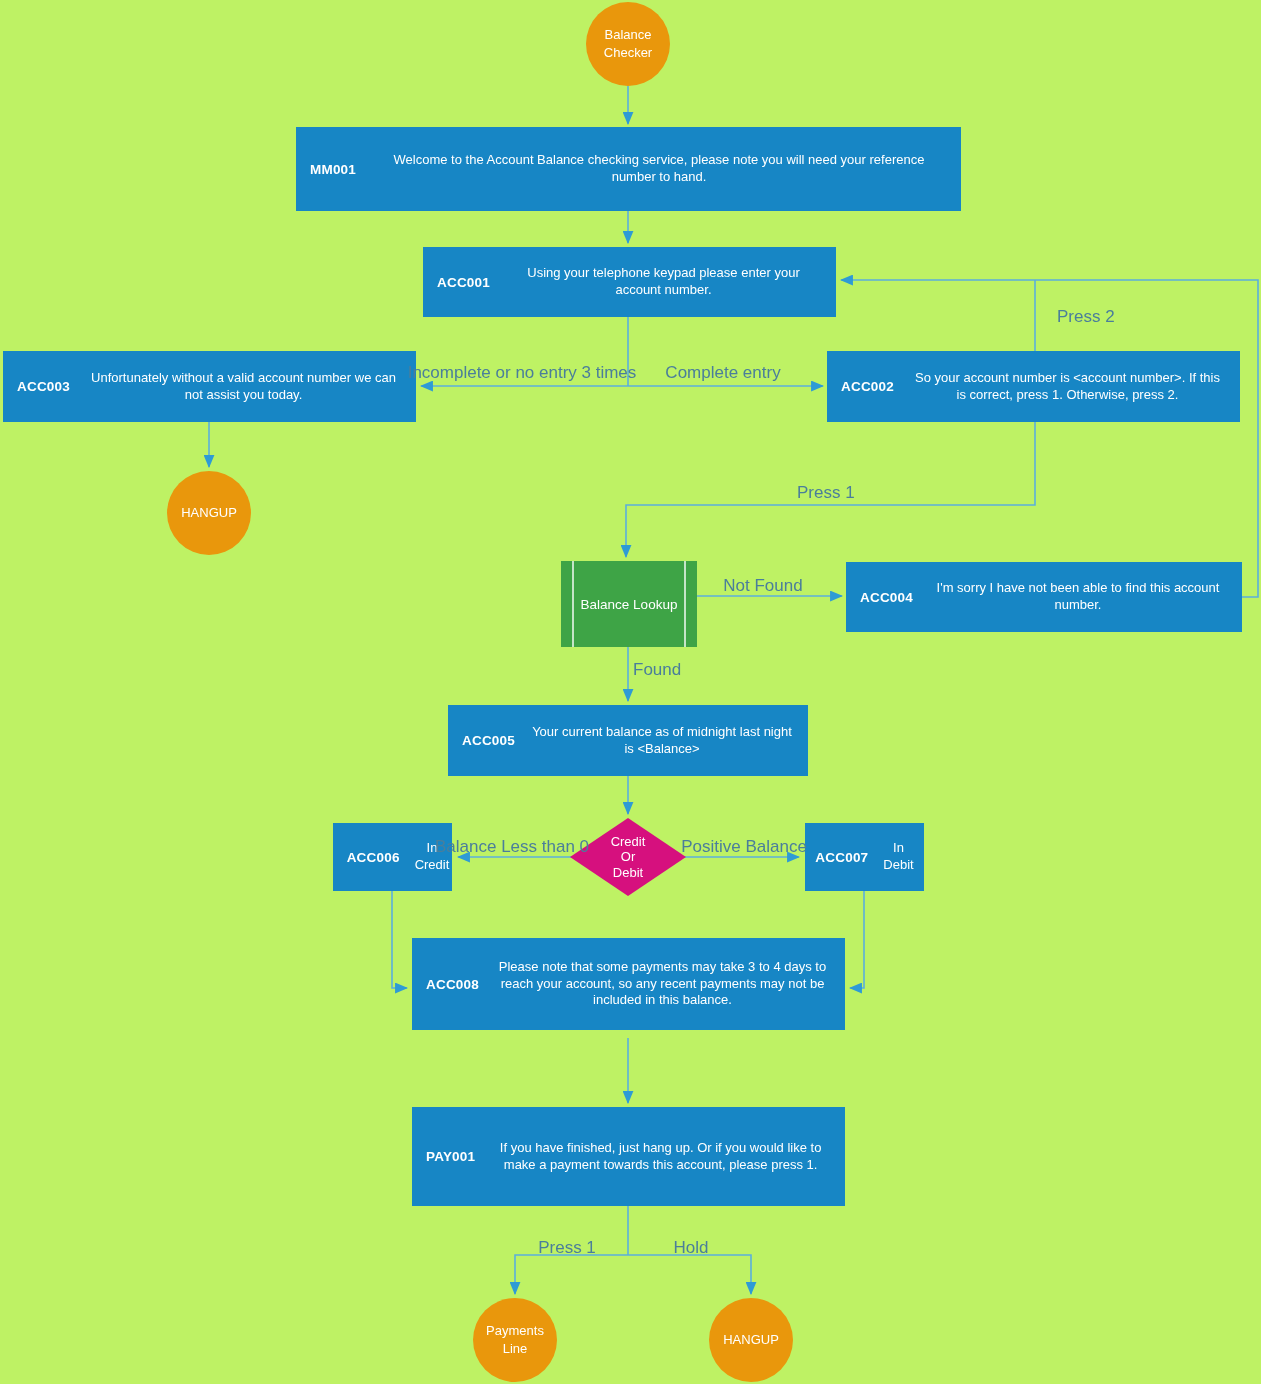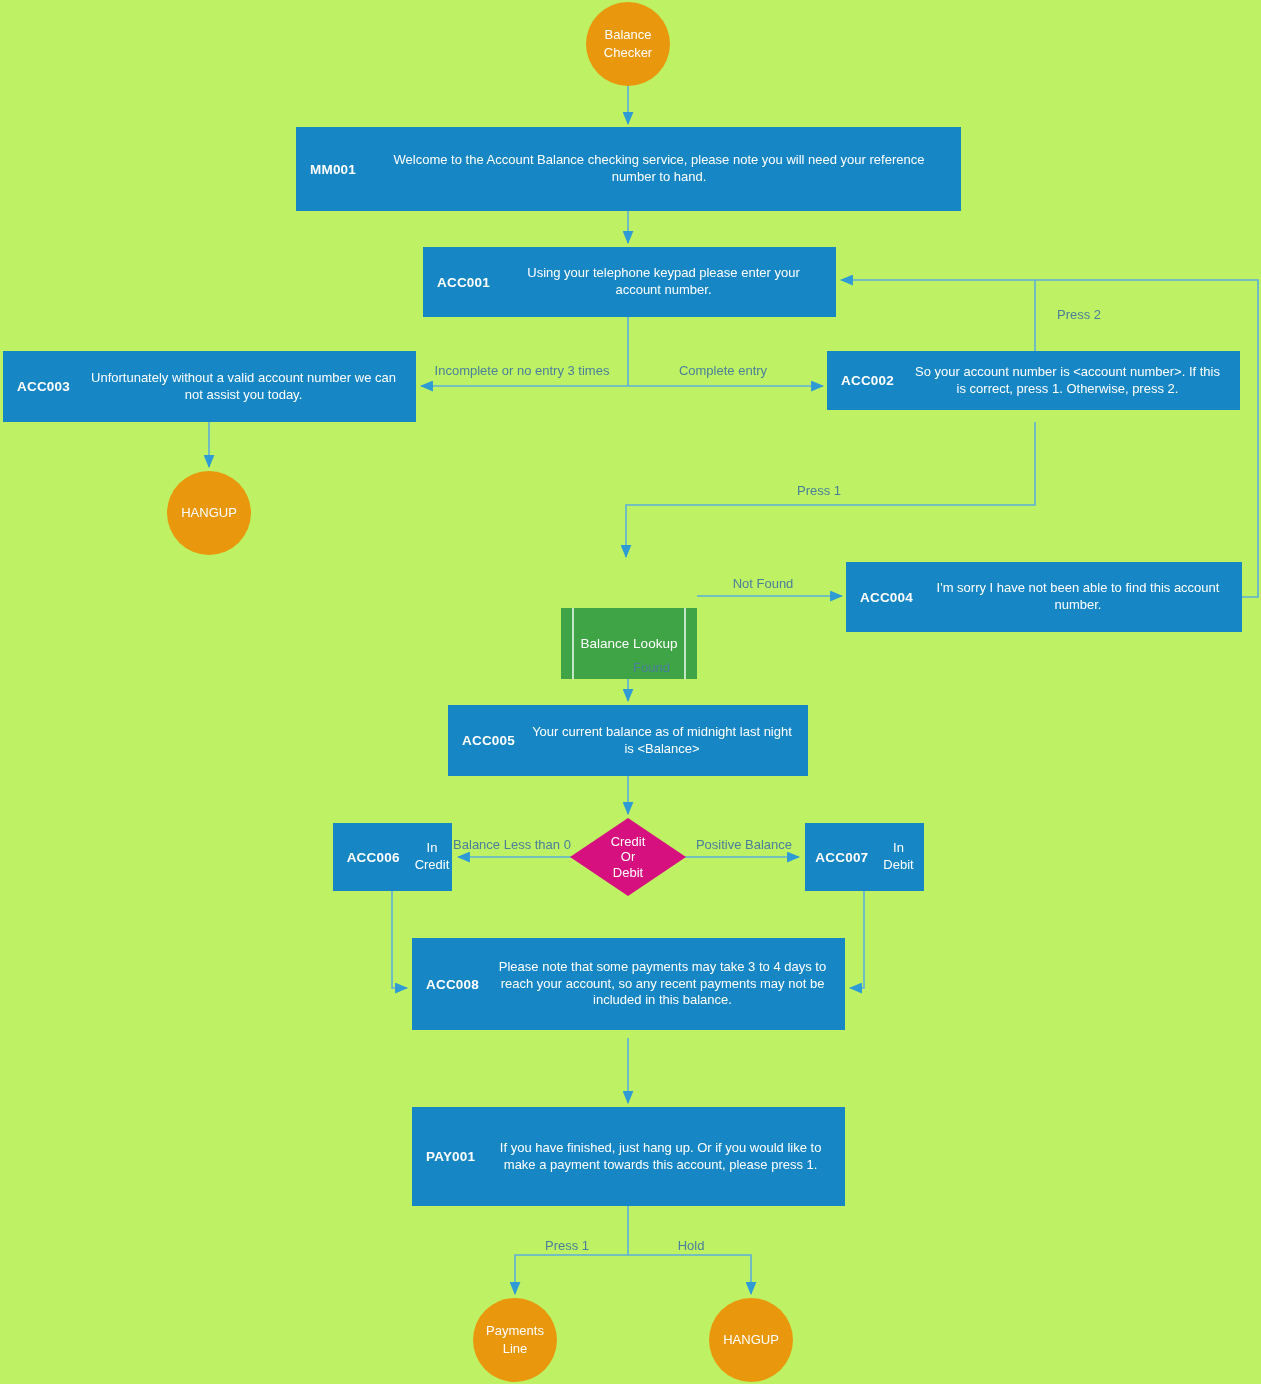--- a/index.html
+++ b/index.html
@@ -63,21 +63,21 @@
     display: flex;
     align-items: center;
     justify-content: center;
     text-align: center;
     font-size: 13px;
     line-height: 1.2;
     white-space: pre-line;
   }
   .edge-label {
     position: absolute;
-    font-size: 13px;
+    font-size: 17px;
     color: #4A7E9B;
     white-space: nowrap;
   }
   .centered { transform: translateX(-50%); }
 </style>
 </head>
 <body>
 
 <div class="canvas">
 
@@ -120,28 +120,28 @@
   <div class="node box" style="left:423px; top:247px; width:413px; height:70px;">
     <div class="title">ACC001</div>
     <div class="body">Using your telephone keypad please enter your account number.</div>
   </div>
 
   <div class="node box" style="left:3px; top:351px; width:413px; height:71px;">
     <div class="title">ACC003</div>
     <div class="body">Unfortunately without a valid account number we can not assist you today.</div>
   </div>
 
-  <div class="node box" style="left:827px; top:351px; width:413px; height:59px;">
+  <div class="node box" style="left:827px; top:351px; width:413px; height:71px;">
     <div class="title">ACC002</div>
     <div class="body">So your account number is &lt;account number&gt;. If this is correct, press 1. Otherwise, press 2.</div>
   </div>
 
   <div class="node circle" style="left:167px; top:471px; width:84px; height:84px;">HANGUP</div>
 
-  <div class="node subprocess" style="left:561px; top:561px; width:136px; height:71px;margin-top:47px;">
+  <div class="node subprocess" style="left:561px; top:561px; width:136px; height:86px;">
     <div class="bar bar-left"></div>
     <span>Balance Lookup</span>
     <div class="bar bar-right"></div>
   </div>
 
   <div class="node box" style="left:846px; top:562px; width:396px; height:70px;">
     <div class="title">ACC004</div>
     <div class="body">I'm sorry I have not been able to find this account number.</div>
   </div>
 

